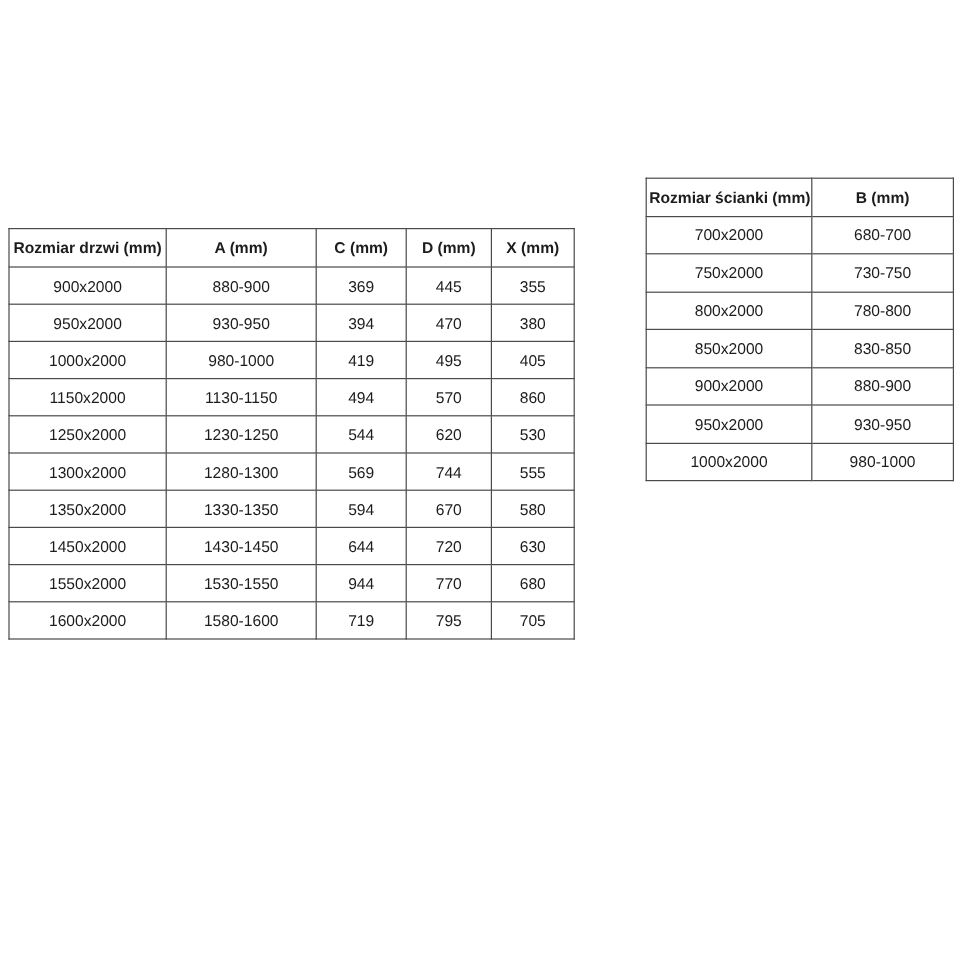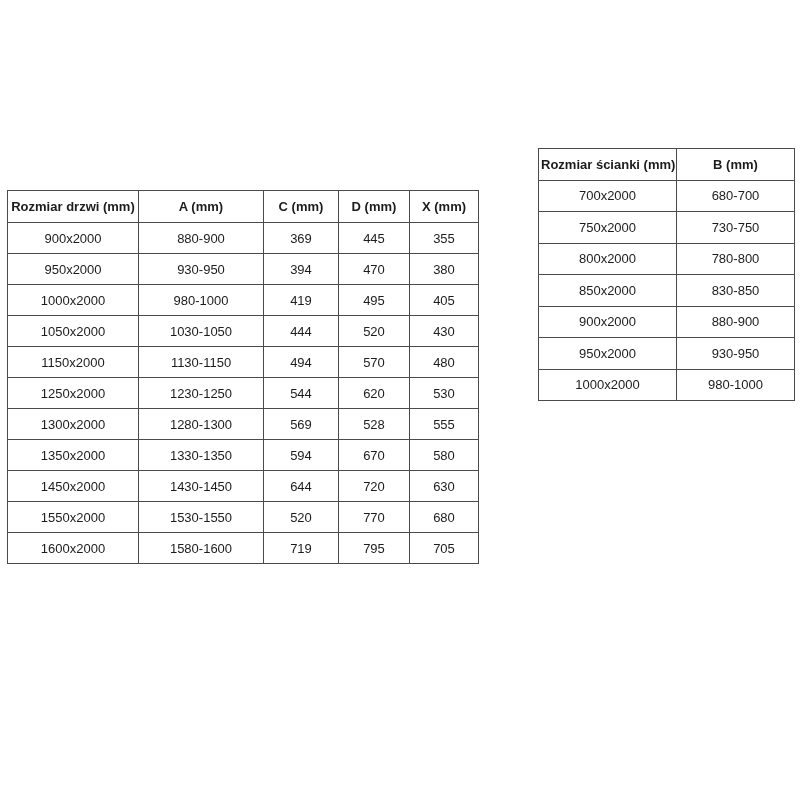--- a/index.html
+++ b/index.html
@@ -89,65 +89,58 @@
           <td>380</td>
         </tr>
         <tr>
           <td>1000x2000</td>
           <td>980-1000</td>
           <td>419</td>
           <td>495</td>
           <td>405</td>
         </tr>
         <tr>
-          <td>1050x2000</td>
-          <td>1030-1050</td>
-          <td>444</td>
-          <td>520</td>
-          <td>430</td>
-        </tr>
-        <tr>
           <td>1150x2000</td>
           <td>1130-1150</td>
           <td>494</td>
           <td>570</td>
-          <td>480</td>
+          <td>860</td>
         </tr>
         <tr>
           <td>1250x2000</td>
           <td>1230-1250</td>
           <td>544</td>
           <td>620</td>
           <td>530</td>
         </tr>
         <tr>
           <td>1300x2000</td>
           <td>1280-1300</td>
           <td>569</td>
-          <td>528</td>
+          <td>744</td>
           <td>555</td>
         </tr>
         <tr>
           <td>1350x2000</td>
           <td>1330-1350</td>
           <td>594</td>
           <td>670</td>
           <td>580</td>
         </tr>
         <tr>
           <td>1450x2000</td>
           <td>1430-1450</td>
           <td>644</td>
           <td>720</td>
           <td>630</td>
         </tr>
         <tr>
           <td>1550x2000</td>
           <td>1530-1550</td>
-          <td>520</td>
+          <td>944</td>
           <td>770</td>
           <td>680</td>
         </tr>
         <tr>
           <td>1600x2000</td>
           <td>1580-1600</td>
           <td>719</td>
           <td>795</td>
           <td>705</td>
         </tr>

